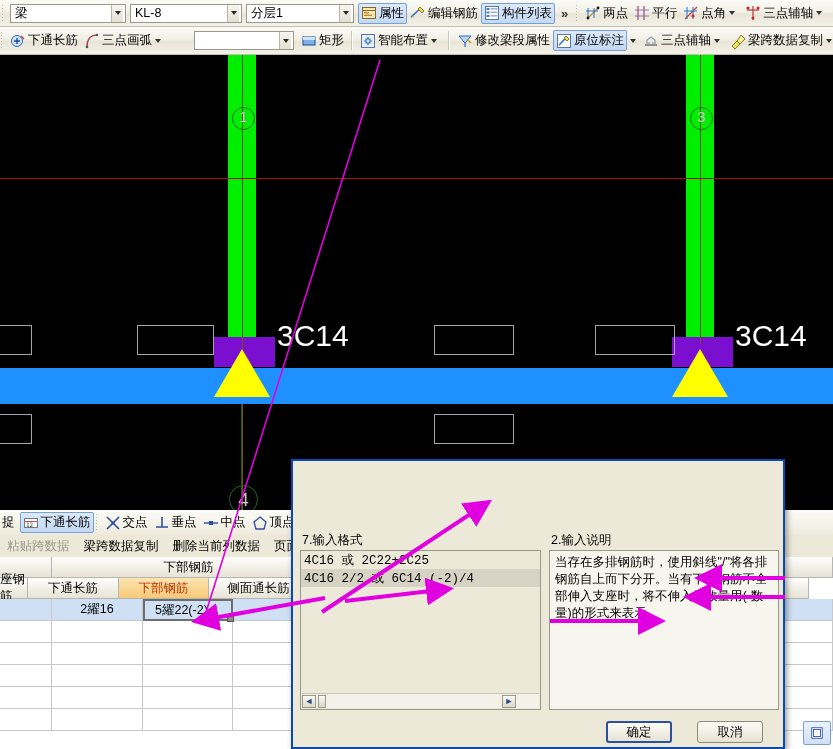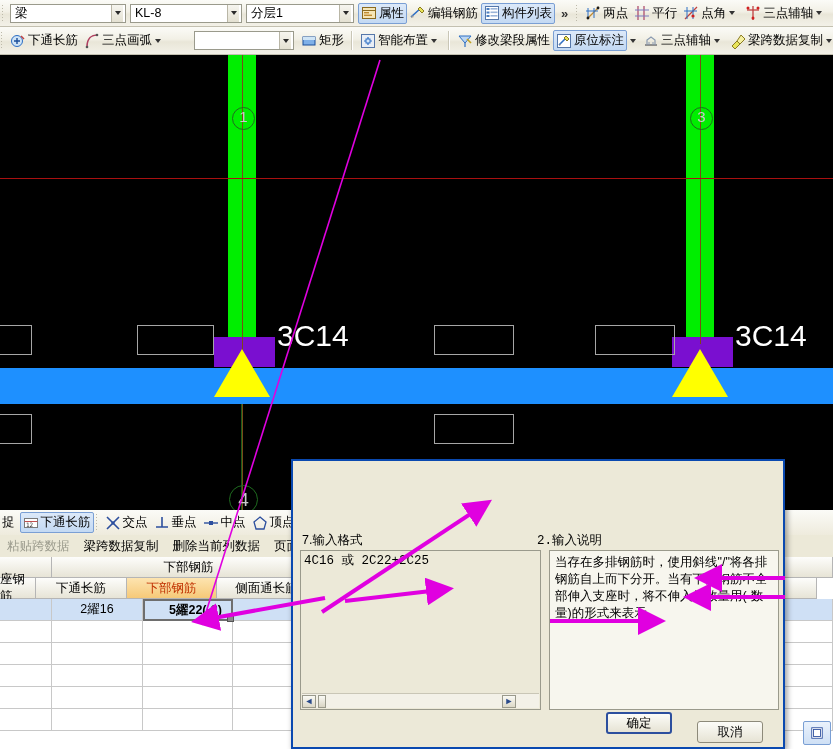--- a/index.html
+++ b/index.html
@@ -426,32 +426,32 @@
 
   <div id="grid">
 
     <div class="ghead">
       <div class="gcell" style="width:52px;"></div>
       <div class="gcell group" style="width:274px;">下部钢筋</div>
       <div class="gcell" style="width:507px;"></div>
     </div>
 
     <div class="ghead">
-      <div class="gcell" style="width:36px;">座钢筋</div>
+      <div class="gcell" style="width:28px;">座钢筋</div>
       <div class="gcell" style="width:91px;">下通长筋</div>
       <div class="gcell hl" style="width:90px;">下部钢筋</div>
       <div class="gcell" style="width:100px;">侧面通长筋</div>
       <div class="gcell" style="width:425px;"></div>
       <div class="gcell" style="width:75px;justify-content:flex-start;padding-left:8px;">筋</div>
     </div>
 
     <div class="grow">
       <div class="dcell" style="width:52px;"></div>
       <div class="dcell" style="width:91px;">2䌦16</div>
-      <div class="dcell sel-cell" style="width:90px;justify-content:flex-start;padding-left:24px;font-weight:bold;">5䌦22(-2)</div>
+      <div class="dcell sel-cell" style="width:90px;justify-content:flex-start;padding-left:10px;">5䌦22(-2)</div>
       <div class="dcell" style="width:100px;"></div>
       <div class="dcell" style="width:425px;"></div>
       <div class="dcell" style="width:75px;"></div>
     </div>
 
     <div class="grow">
       <div class="dcell blank" style="width:52px;"></div>
       <div class="dcell blank" style="width:91px;"></div>
       <div class="dcell blank" style="width:90px;"></div>
       <div class="dcell blank" style="width:100px;"></div>
@@ -497,36 +497,37 @@
   <svg width="14" height="14" viewBox="0 0 16 16">
     <rect x="2" y="2" width="12" height="12" fill="#fff" stroke="#2c4f9e"></rect>
     <rect x="4" y="4" width="8" height="8" fill="none" stroke="#2c4f9e"></rect>
   </svg>
 </div>
 
 <div id="dialog">
 
 
   <div class="dlg-sec-lbl" style="left:9px;top:71px;">7.输入格式</div>
-  <div class="dlg-sec-lbl" style="left:244px;top:71px;font-family:Liberation Mono, monospace;">2.输入说明</div>
+  <div class="dlg-sec-lbl" style="left:258px;top:71px;">2.输入说明</div>
 
   <div class="listbox" style="left:7px;top:89px;width:241px;height:160px;">
     <div class="lb-row">4C16  或  2C22+2C25</div>
+    <div class="lb-row alt">4C16 2/2 或 6C14  (-2)/4</div>
     <div class="hscroll" style="width:237px;">
       <div class="hs-btn">◄</div>
       <div class="hs-thumb" style="width:8px;"></div>
       <div class="hs-btn" style="margin-left:176px;">►</div>
     </div>
   </div>
 
   <div class="listbox" style="left:256px;top:89px;width:230px;height:160px;background:#f7f6ee;">
     <div id="dlg-note" style="position:static;">当存在多排钢筋时，使用斜线"/"将各排钢筋自上而下分开。当有下部钢筋不全部伸入支座时，将不伸入的数量用(-数量)的形式来表示。</div>
   </div>
 
-  <div class="dlg-btn default" style="left:313px;top:251px;">确定</div>
+  <div class="dlg-btn default" style="left:313px;top:260px;">确定</div>
   <div class="dlg-btn" style="left:404px;top:260px;">取消</div>
 </div>
 
 <svg id="annot">
   <defs>
     <marker id="ah" markerWidth="7" markerHeight="7" refX="5.5" refY="3.5" orient="auto">
       <path d="M0,0 L7,3.5 L0,7 Z" fill="#e000e0"></path>
     </marker>
   </defs>
 

